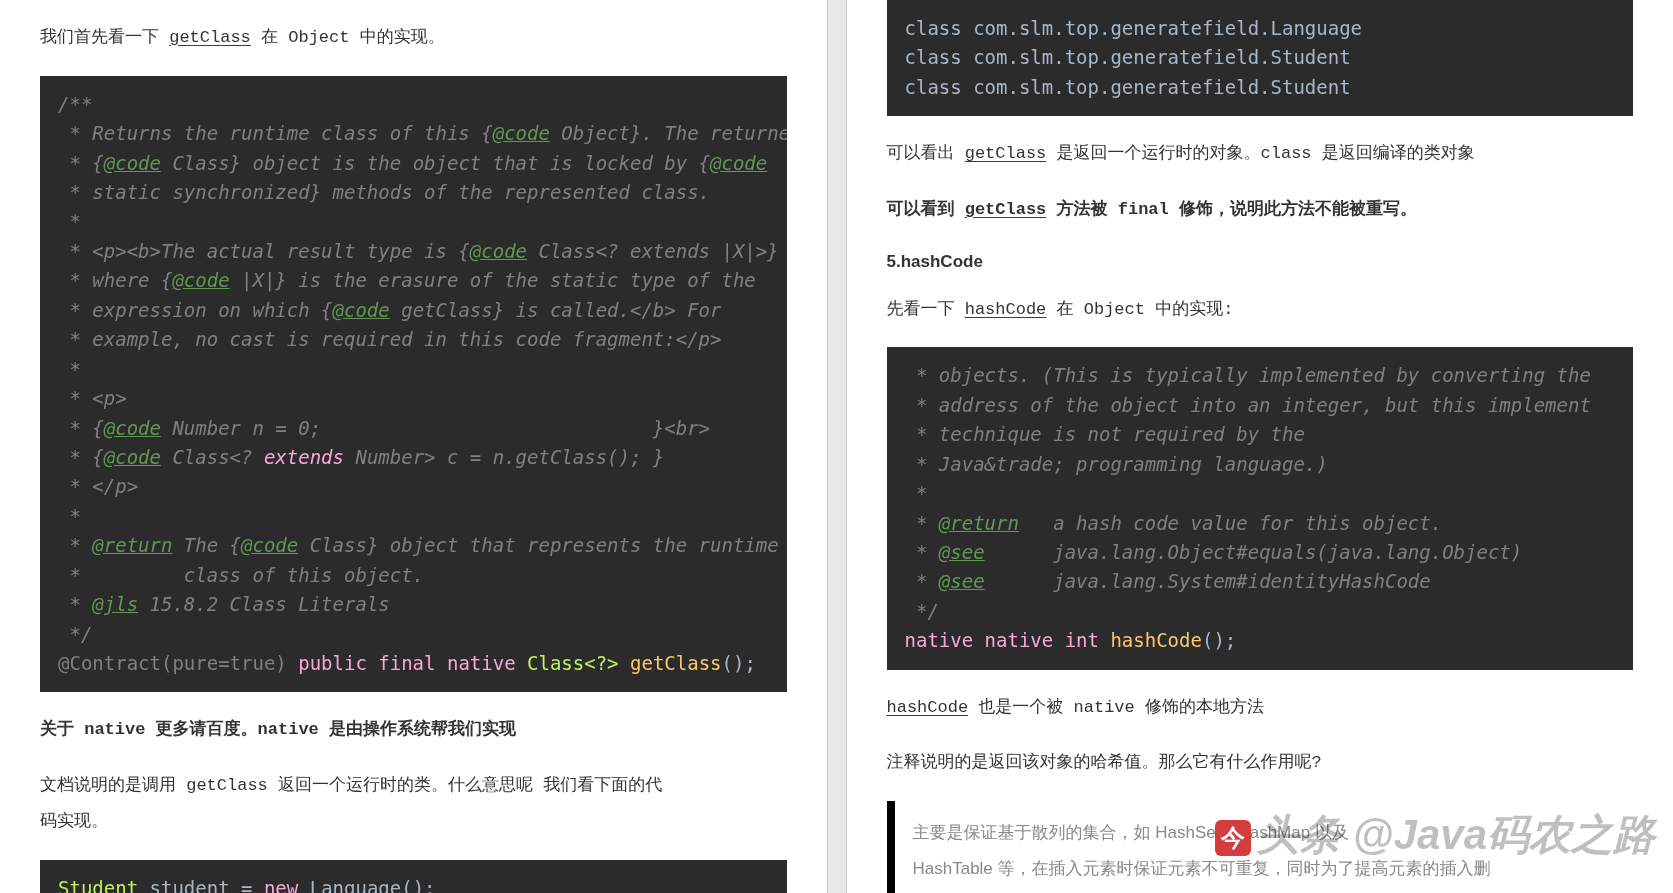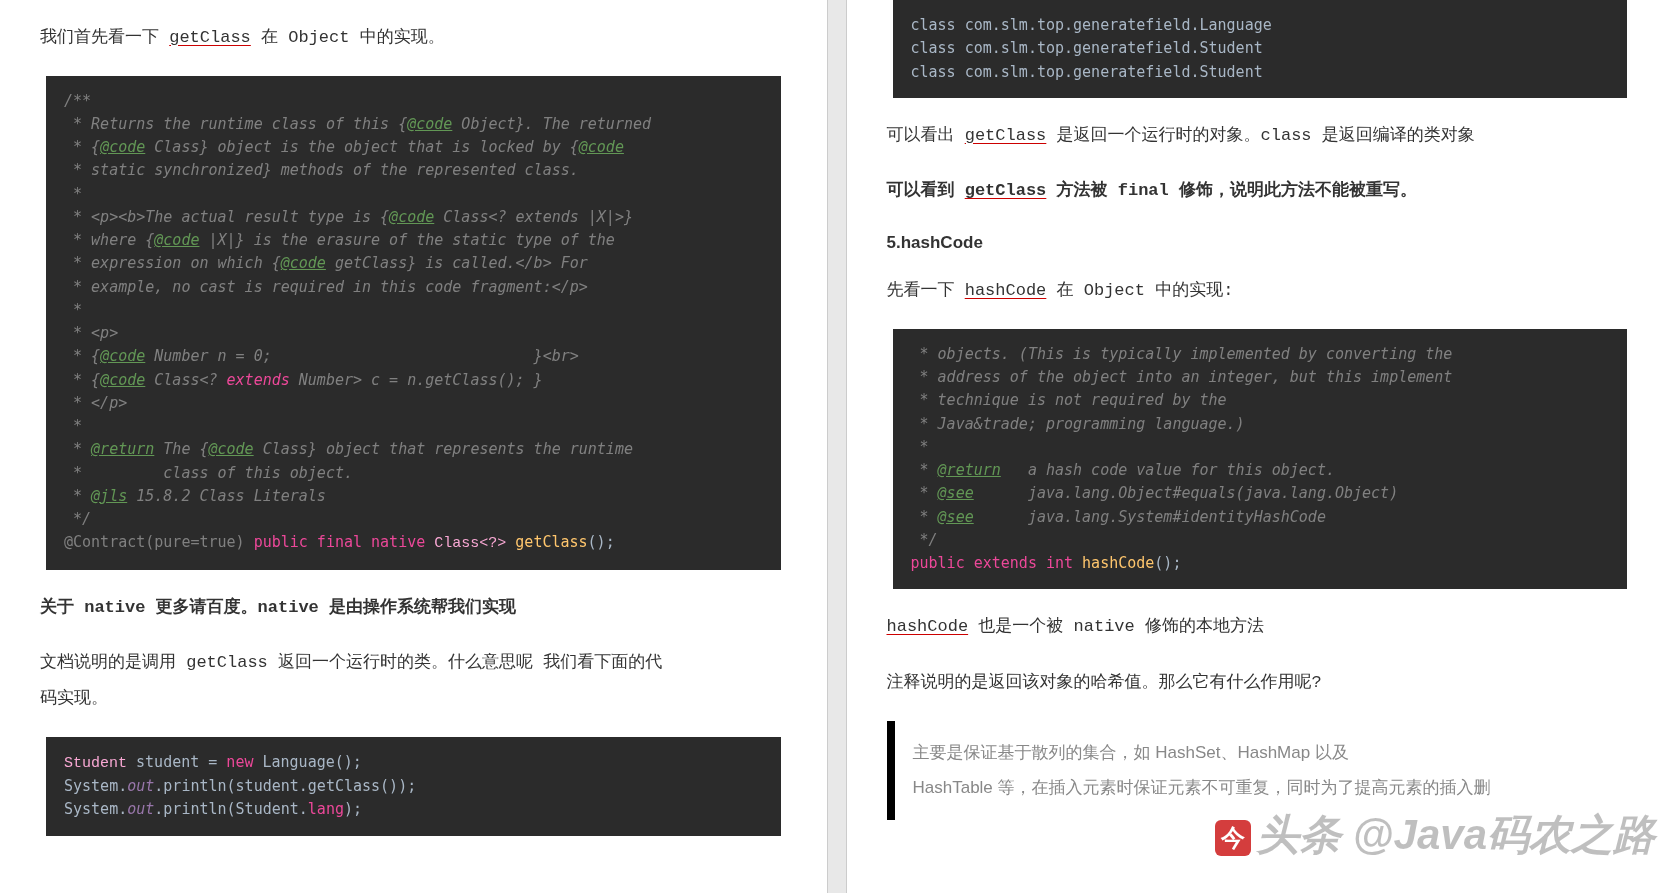--- a/index.html
+++ b/index.html
@@ -25,31 +25,31 @@
     border-left: 1px solid #ccc;
     border-right: 1px solid #ccc;
     flex-shrink: 0;
   }
   .para { margin: 20px 0; line-height: 2.1; font-family: Liberation Mono, monospace; }
   .bold { font-weight: 700; }
   .codeblock {
     background: #2b2b2b;
     color: #a9b7c6;
     font-family: "Consolas", "Monaco", monospace;
-    font-size: 15px;
+    font-size: 19px;
     padding: 14px 18px;
     line-height: 1.55;
     white-space: pre;
-    margin: 16px 6px;
+    margin: 16px 0;
     overflow: hidden;
   }
   .codeblock .comment { color: #808080; font-style: italic; }
   .codeblock .doc-tag { color: #629755; font-style: italic; text-decoration: underline; }
-  .codeblock .keyword { color: #ec4899; }
-  .codeblock .type { color: #f9a8d4; font-family: Liberation Mono, monospace; }
+  .codeblock .keyword { color: #f9a8d4; }
+  .codeblock .type { color: #bef264; }
   .codeblock .method { color: #ffc66d; }
   .codeblock .annotation { color: #808080; }
   .codeblock .field { color: #9876aa; font-style: italic; }
   .underline { text-decoration: underline; text-decoration-color: #c00; text-underline-offset: 3px; }
   .heading { font-weight: 700; margin: 24px 0 14px 0; }
   .quotebox {
     border-left: 8px solid #000000;
     padding: 14px 18px;
     color: #888;
     line-height: 2.1;
@@ -134,21 +134,21 @@
 
   <div class="codeblock"><span class="comment"> * objects. (This is typically implemented by converting the
  * address of the object into an integer, but this implement
  * technique is not required by the
  * Java&amp;trade; programming language.)
  *
  * <span class="doc-tag">@return</span>   a hash code value for this object.
  * <span class="doc-tag">@see</span>      java.lang.Object#equals(java.lang.Object)
  * <span class="doc-tag">@see</span>      java.lang.System#identityHashCode
  */</span>
-<span class="keyword">public extends int</span> <span class="method">hashCode</span>();</div>
+<span class="keyword">native native int</span> <span class="method">hashCode</span>();</div>
 
   <p class="para"><span class="underline">hashCode</span> 也是一个被 native 修饰的本地方法</p>
 
   <p class="para">注释说明的是返回该对象的哈希值。那么它有什么作用呢?</p>
 
   <div class="quotebox">
     <span>主要是保证基于散列的集合，如 HashSet、HashMap 以及</span><br>
     <span>HashTable 等，在插入元素时保证元素不可重复，同时为了提高元素的插入删</span>
   </div>
 </div>

